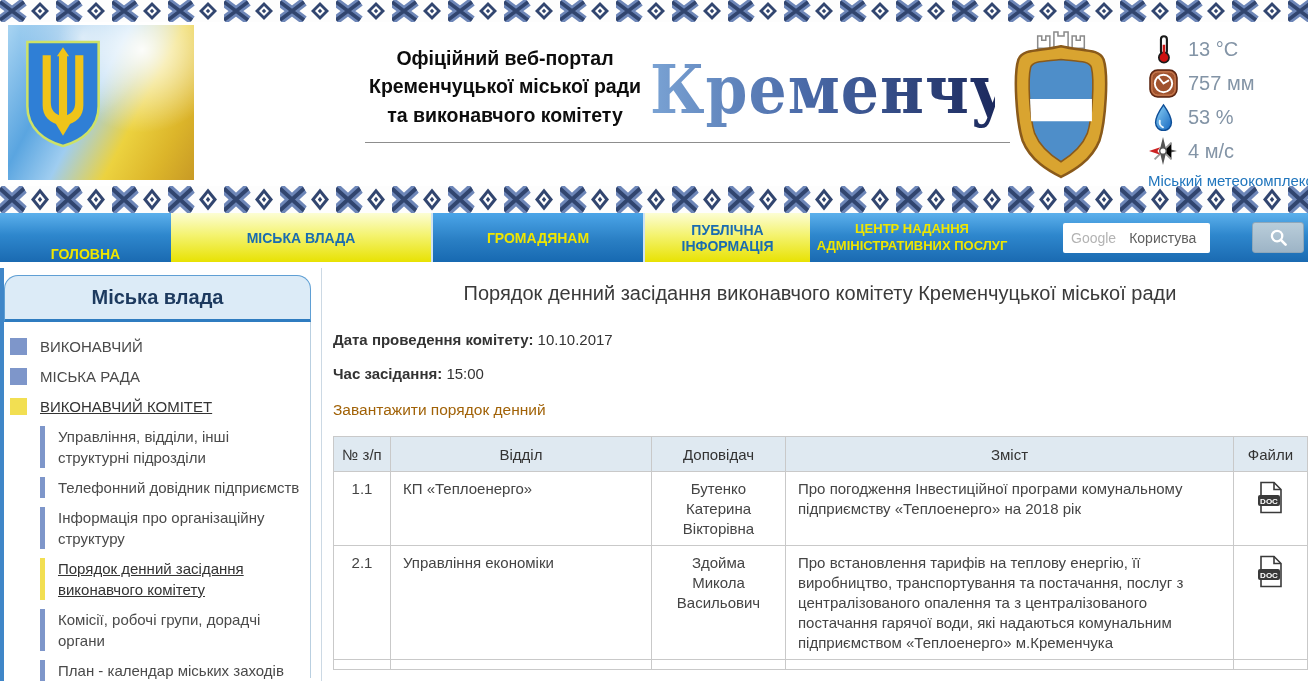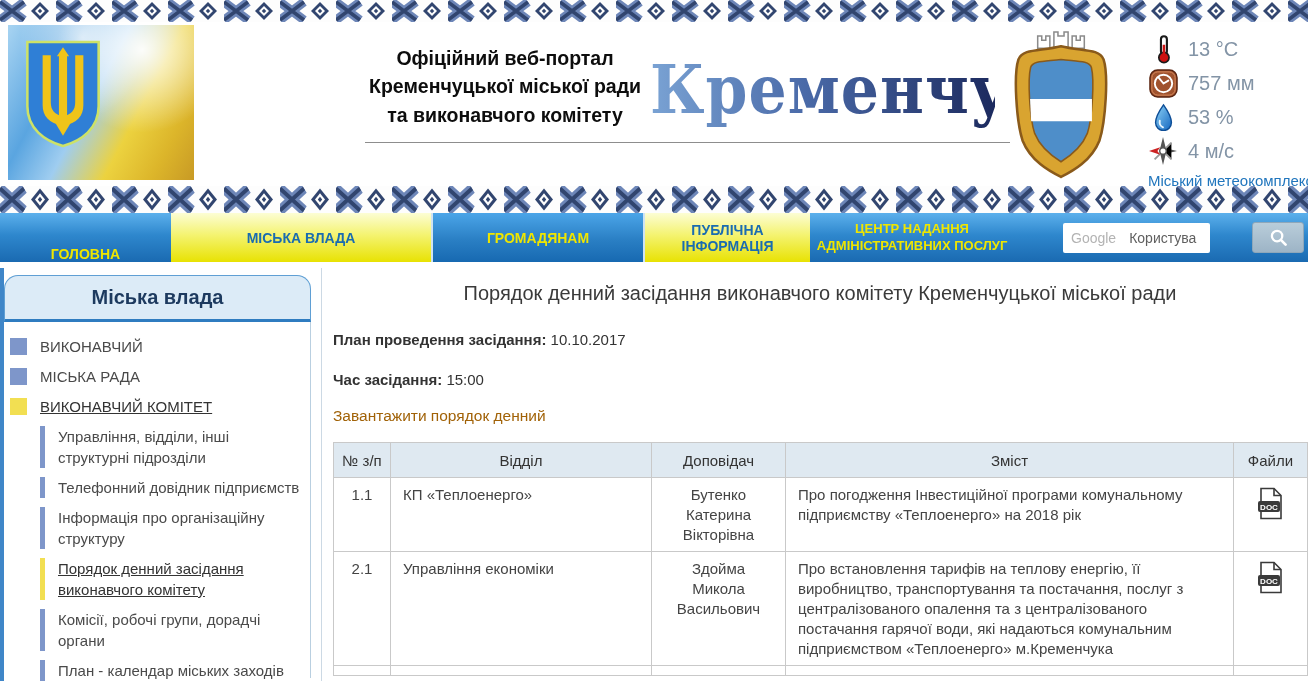--- a/index.html
+++ b/index.html
@@ -72,21 +72,21 @@
   .side-item.level-0 .bullet { display:block; }
   .side-item.level-1 { margin-left:30px; }
   .side-item.level-1 .bar { display:block; }
   .side-item.active .bullet, .side-item.active .bar { background:#f2df52; }
   .side-item.active .lbl { text-decoration:underline; color:#333; }
 
   
   .main { left:333px; top:268px; width:974px; }
   .page-title { margin-top:14px; text-align:center; font-size:20px; color:#3a3a3a; }
   .meta { margin-top:26px; font-size:15px; color:#333; }
-  .meta + .meta { margin-top:23px; }
+  .meta + .meta { margin-top:17px; }
   .meta b { font-weight:bold; }
   .download { margin-top:19px; font-size:15.5px; color:#a16207; cursor:pointer; display:inline-block; }
 
   table.agenda { margin-top:17px; width:974px; border-collapse:collapse; table-layout:fixed; }
   .agenda th { background:#dfe9f1; border:1px solid #c9c9c9; height:35px; font-weight:normal; font-size:15px; color:#333; }
   .agenda td { border:1px solid #c9c9c9; padding:7px 12px; vertical-align:top; font-size:15px; color:#444; line-height:1.32; }
   .agenda col.c-num { width:57px; } .agenda col.c-dept { width:261px; } .agenda col.c-speaker { width:134px; }
   .agenda col.c-content { width:448px; } .agenda col.c-file { width:74px; }
   .agenda td.t-num, .agenda td.t-speaker, .agenda td.t-file { text-align:center; }
   .agenda tr.ghost td { height:10px; padding:0; }
@@ -287,21 +287,21 @@
         <span class="lbl">План - календар міських заходів</span>
       </div>
   </div>
 </div>
 <div class="abs side-divider"></div>
 
 <div class="abs main">
   <div class="page-title">Порядок денний засідання виконавчого комітету Кременчуцької міської ради</div>
 
   <div class="meta">
-    <b>План проведення засідання:</b>
+    <b>Дата проведення комітету:</b>
     <span>10.10.2017</span>
   </div>
   <div class="meta">
     <b>Час засідання:</b>
     <span>15:00</span>
   </div>
 
   <div class="download">Завантажити порядок денний</div>
 
   <table class="agenda">

